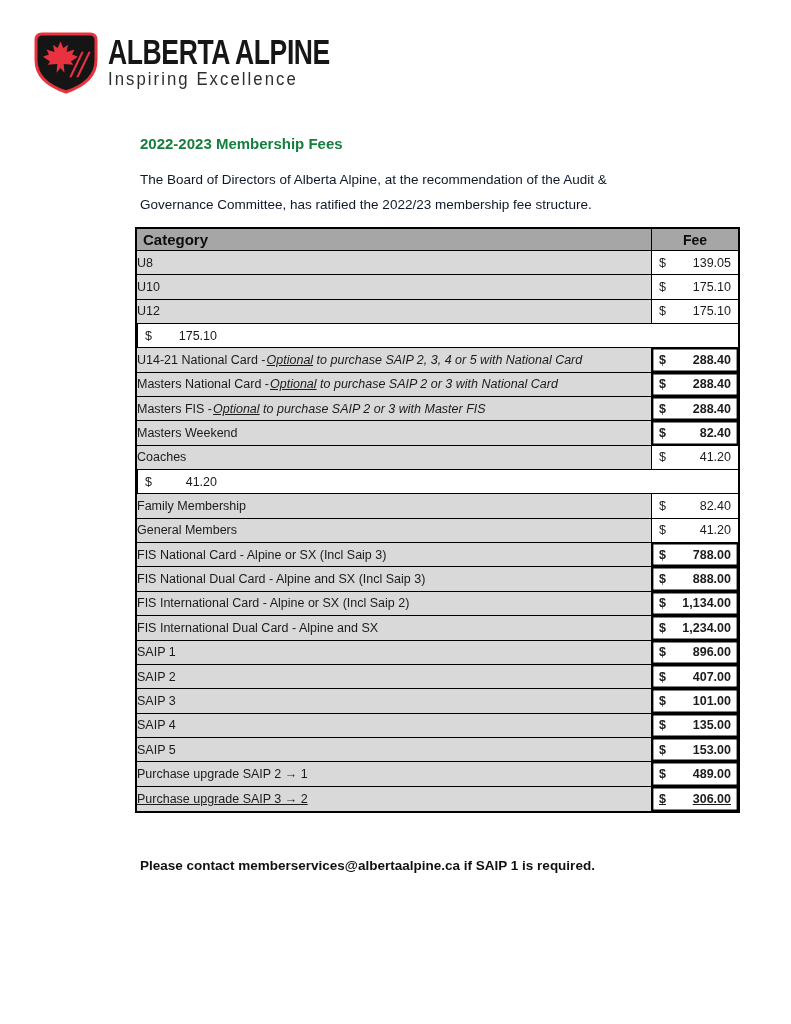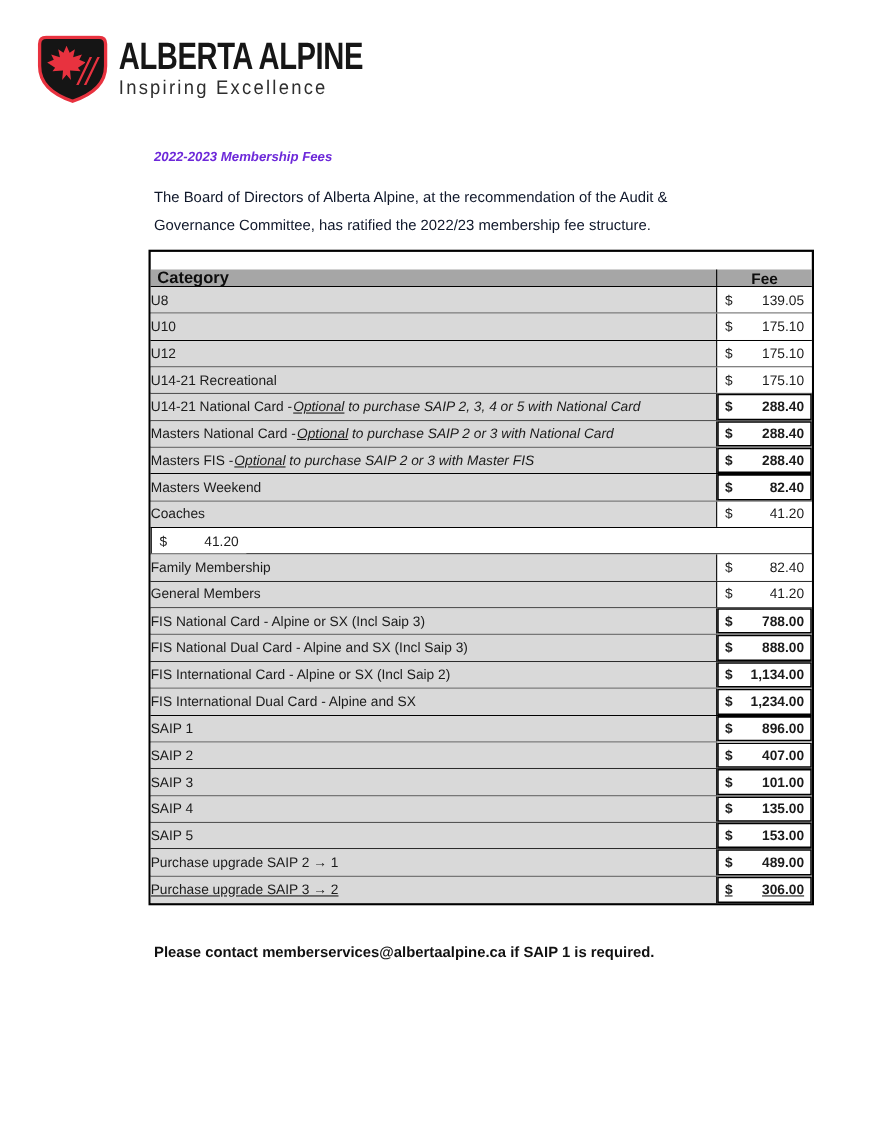--- a/index.html
+++ b/index.html
@@ -25,40 +25,40 @@
   }
   .logo-subtitle {
     font-size:18px; color:#2e2e2e; letter-spacing:2.2px; line-height:20px;
     white-space:nowrap; transform:scale(0.93,1); transform-origin:left top;
     margin-top:1px;
   }
 
   
   .doc-heading {
     position:absolute; left:140px; top:135px;
-    font-size:12px; font-weight:bold; font-style:italic; color:#6d28d9;
+    font-size:15px; font-weight:bold; color:#15803d;
   }
   .doc-intro {
     position:absolute; left:140px; top:167px;
     font-size:13.5px; line-height:25px; color:#0f172a;
   }
   .footer-note {
     position:absolute; left:140px; top:840px;
     font-size:13.5px; font-weight:bold; color:#111;margin-top:18px;
   }
 
   
   .fee-table {
     position:absolute; left:135px; top:227px; width:605px;
     border:2px solid #000; background:#fff;
     font-size:12.5px;
   }
   .thead {
-    display:flex; height:16px; background:#a6a6a6;
-    border-bottom:1px solid #000; font-weight:bold;margin-top:16px;
+    display:flex; height:22px; background:#a6a6a6;
+    border-bottom:1px solid #000; font-weight:bold;
   }
   .thead .hcat {
     flex:1; display:flex; align-items:center; padding-left:6px;
     font-size:15px; color:#0d0d0d;
   }
   .thead .hfee {
     width:87px; display:flex; align-items:center; justify-content:center;
     border-left:1px solid #000; font-size:14px; color:#0d0d0d;
   }
   .trow { display:flex; height:24.35px; border-bottom:1px solid #000; }
@@ -129,23 +129,20 @@
         <div class="trow">
           <div class="tcat">
             <span>U12</span>
           </div>
           <div class="tfee">
             <span>$</span>
             <span>175.10</span>
           </div>
         </div>
         <div class="trow">
-          <div class="tcat">
-            <span>U14-21 Recreational</span>
-          </div>
           <div class="tfee">
             <span>$</span>
             <span>175.10</span>
           </div>
         </div>
         <div class="trow bold">
           <div class="tcat">
             <span>U14-21 National Card - </span>
             <span class="opt">Optional</span>
             <span class="rest"> to purchase SAIP 2, 3, 4 or 5 with National Card</span>

